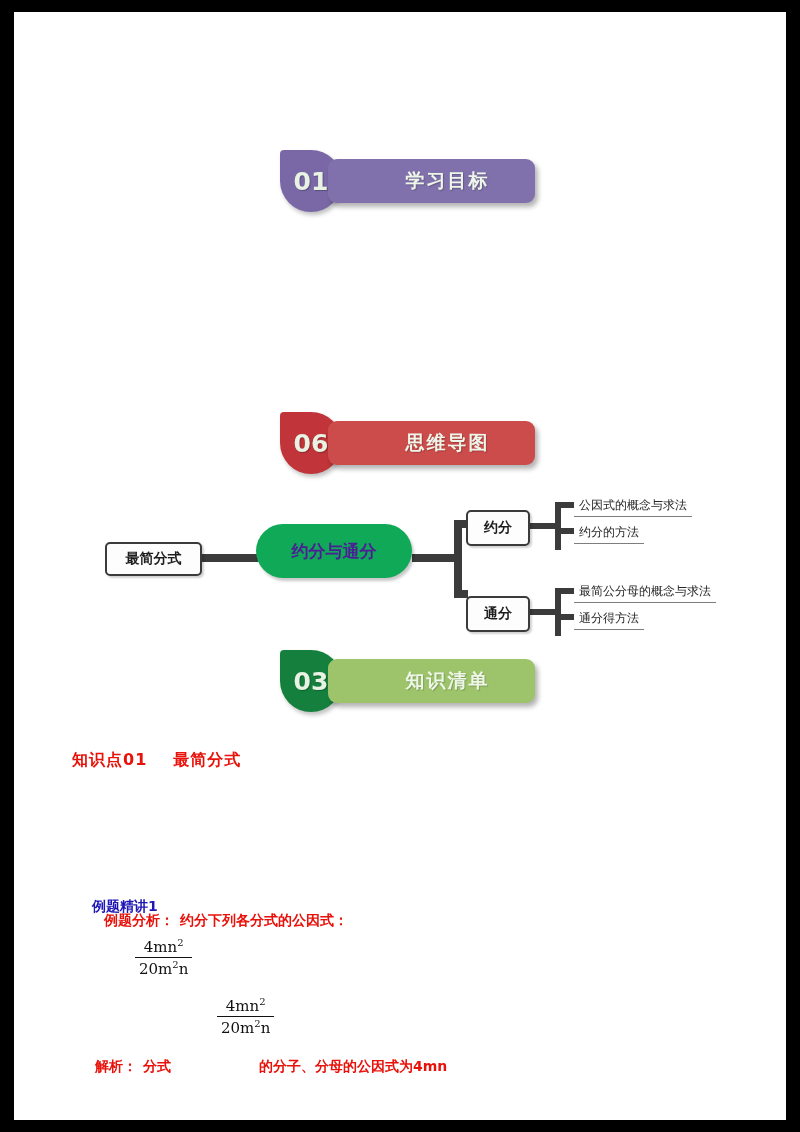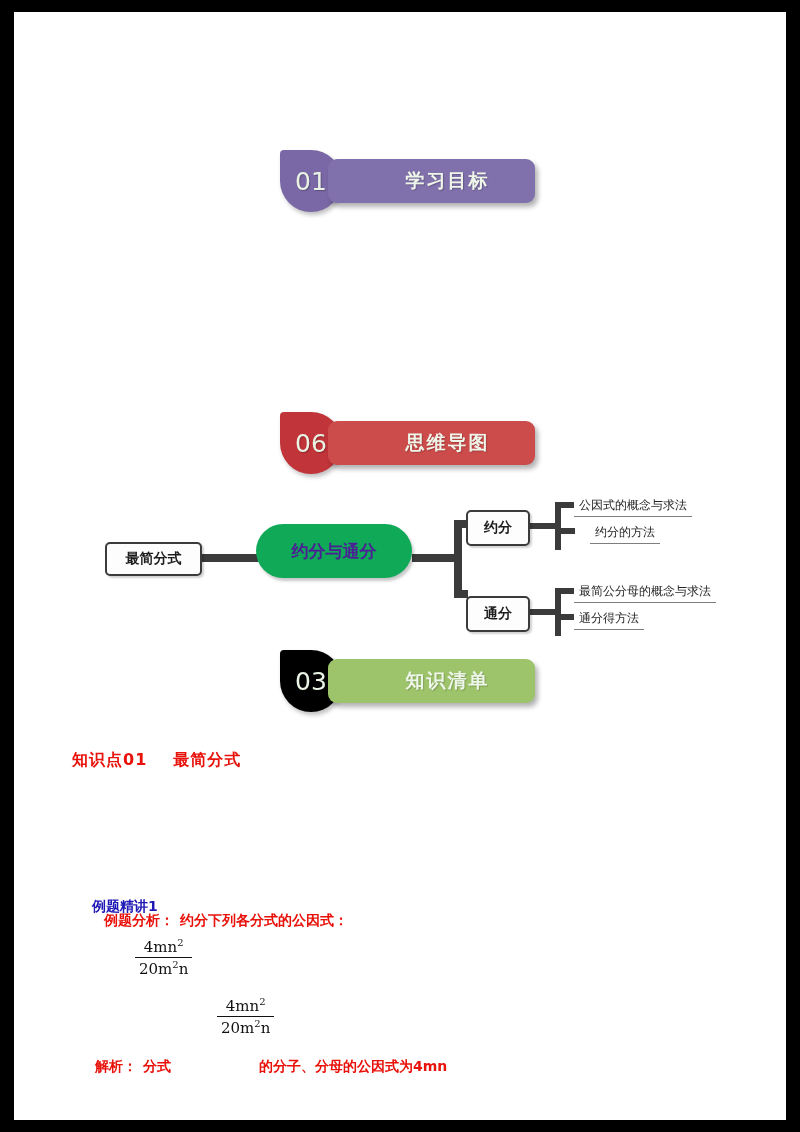--- a/index.html
+++ b/index.html
@@ -38,21 +38,21 @@
     height: 62px;
     border-radius: 4px 50% 50% 50%;
     display: flex;
     align-items: center;
     justify-content: center;
     box-shadow: 2px 3px 4px rgba(0,0,0,0.25);
   }
   .banner .num {
     font-family: "DejaVu Sans", sans-serif;
     font-size: 25px;
-    font-weight: normal;
+    font-weight: bold;
     color: #e9f3e4;
     letter-spacing: 0px;
     text-shadow: 1px 1px 1px rgba(0,0,0,0.25);
   }
   .banner .bar {
     position: absolute;
     left: 56px;
     top: 13px;
     width: 207px;
     height: 44px;
@@ -134,21 +134,21 @@
     padding: 0 5px;
     display: flex;
     align-items: center;
     background: #ffffff;
     border-bottom: 1px solid #7e7e7e;
     font-size: 12px;
     color: #262626;
     white-space: nowrap;
   }
   #mm-leaf-0-0 { left: 485px; top: 15px; }
-  #mm-leaf-0-1 { left: 485px; top: 42px; margin-left: 16px; }
+  #mm-leaf-0-1 { left: 485px; top: 42px; }
   #mm-leaf-1-0 { left: 485px; top: 101px; }
   #mm-leaf-1-1 { left: 485px; top: 128px; }
 
   .conn {
     position: absolute;
     background: #3b3b3b;
   }
   
   #conn-root-main { left: 113px; top: 74px; width: 56px; height: 8px; }
   
@@ -282,21 +282,21 @@
     <div class="mm-node mm-branch" id="mm-branch-0">约分</div>
     <div class="mm-node mm-branch" id="mm-branch-1">通分</div>
 
     <div class="mm-leaf" id="mm-leaf-0-0">公因式的概念与求法</div>
     <div class="mm-leaf" id="mm-leaf-0-1">约分的方法</div>
     <div class="mm-leaf" id="mm-leaf-1-0">最简公分母的概念与求法</div>
     <div class="mm-leaf" id="mm-leaf-1-1">通分得方法</div>
   </div>
 
   <div class="banner" id="banner-03">
-    <div class="drop" style="background:#000000;justify-content:center;">
+    <div class="drop" style="background:#15803d;justify-content:center;">
       <span class="num">03</span>
     </div>
     <div class="bar" style="background:#9dc46a;">
       <span class="bar-label">知识清单</span>
     </div>
   </div>
 
   <div class="heading-red" id="kp-heading">
     <span>知识点01</span><span class="kp-term">最简分式</span>
   </div>

